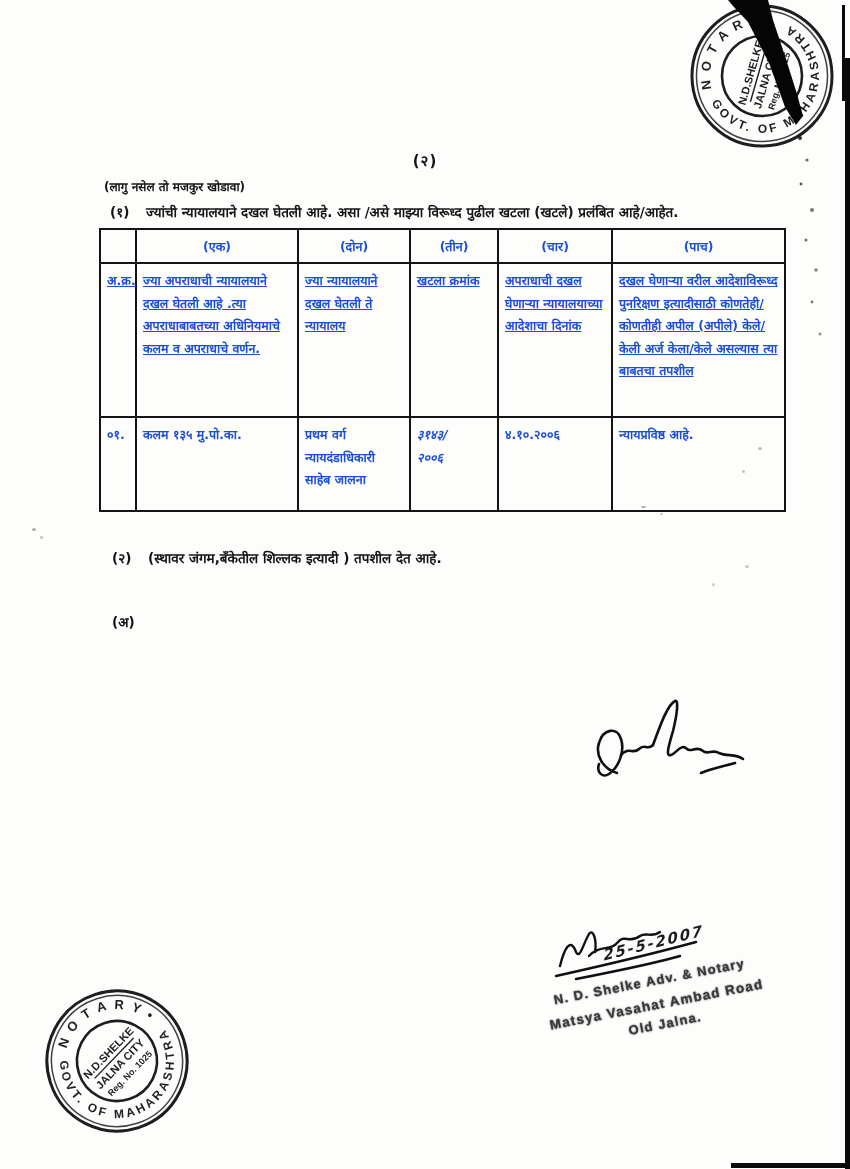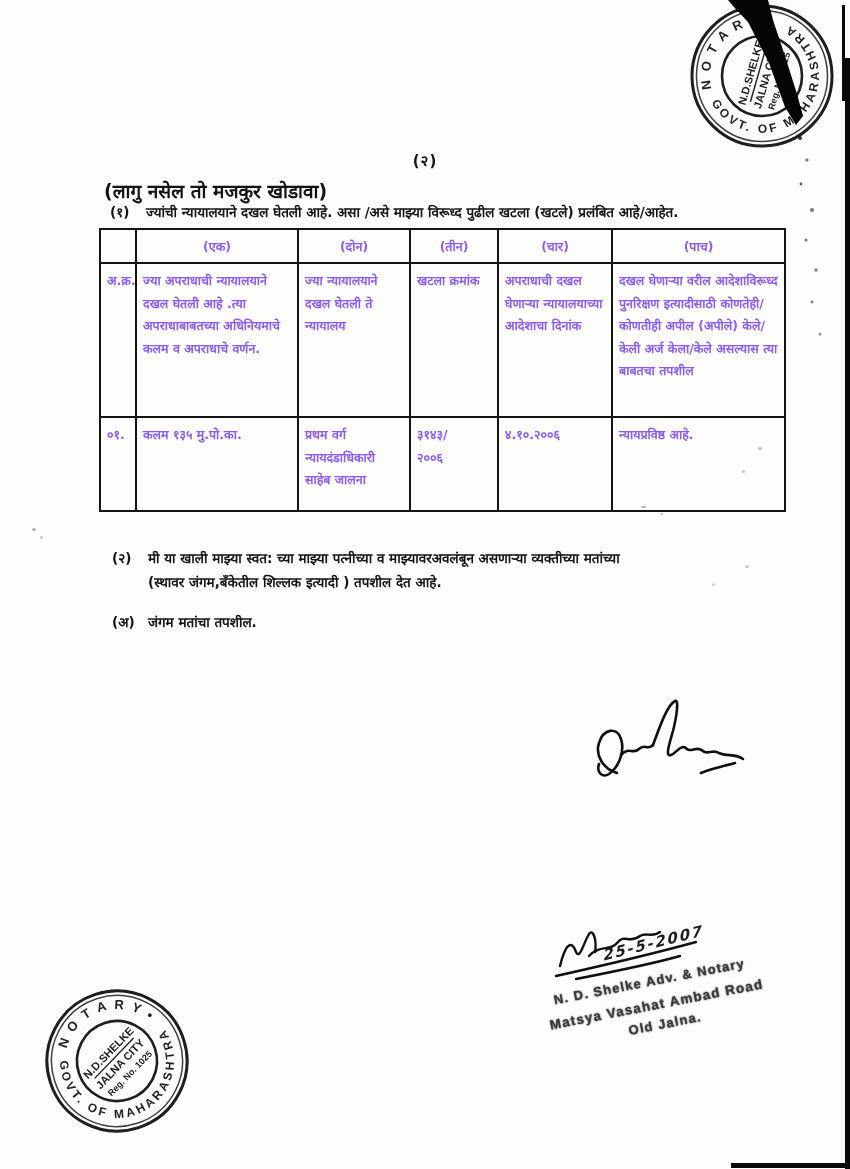--- a/index.html
+++ b/index.html
@@ -1,36 +1,36 @@
 <!DOCTYPE html>
 <html><head>
 <meta charset="utf-8">
 <style>
   html,body{margin:0;padding:0;background:#e8e8e8;}
   .page{position:relative;width:850px;height:1169px;background:#fdfdfc;overflow:hidden;
         font-family:"DejaVu Sans","Liberation Sans",sans-serif;color:#141414;}
   .abs{position:absolute;}
   
   .page-number{top:150px;left:0;right:0;text-align:center;font-size:15px;font-weight:bold;letter-spacing:1px;}
-  .note-line{top:178px;left:104px;font-size:19px;font-weight:bold;white-space:nowrap;}
+  .note-line{top:178px;left:104px;font-size:12px;font-weight:bold;white-space:nowrap;}
   .para{display:flex;font-size:13.5px;font-weight:bold;line-height:1.8;}
   .para .plabel{flex:0 0 36px;}
   .para .ptext{white-space:nowrap;}
   .item1{top:200px;left:110px;}
   .item2{top:546px;left:112px;}
   .item3{top:610px;left:112px;}
   .plines div{white-space:nowrap;}
   
   table.cases{position:absolute;top:228px;left:99px;width:685px;border-collapse:collapse;table-layout:fixed;}
   table.cases td,table.cases th{border:2px solid #141414;vertical-align:top;
-        font-size:12.5px;font-weight:bold;color:#8b5cf6;padding:6px 6px;}
+        font-size:12.5px;font-weight:bold;color:#1d4ed8;padding:6px 6px;}
   table.cases tr.hrow th{height:24px;text-align:center;vertical-align:middle;padding:4px 2px;}
-  table.cases tr.drow td{height:140px;line-height:1.8;}
+  table.cases tr.drow td{height:140px;line-height:1.8;text-decoration:underline;}
   table.cases tr.vrow td{height:80px;line-height:1.8;}
-  .preline{white-space:pre-line;}
+  .preline{white-space:pre-line;font-style:italic;}
   .t-center{text-align:left;}
   
   .edge-band{left:845px;top:58px;width:5px;height:1111px;background:#0a0a0a;}
   .edge-line-top{left:842px;top:5px;width:3px;height:96px;background:#0a0a0a;}
   .edge-bottom-line{left:731px;top:1163px;width:119px;height:5px;background:#0a0a0a;}
   .speck{position:absolute;background:#555;border-radius:50%;}
   
   .sig-stamp-line{position:absolute;font-weight:bold;color:#3a3a3a;letter-spacing:1.2px;
         text-shadow:0 0 1.2px #555, 0 0 2px #888;white-space:nowrap;
         font-family:"Liberation Sans",sans-serif;}
@@ -134,29 +134,27 @@
 २००६</td>
       <td>४.१०.२००६</td>
       <td>न्यायप्रविष्ठ आहे.</td>
     </tr>
   </tbody>
     </table>
 
   <div class="abs para item2">
     <span class="plabel">(२)</span>
     <span class="plines">
-      <div>मी या खाली माझ्या स्वत: च्या माझ्या पत्नीच्या व माझ्यावरअवलंबून असणाऱ्या व्यक्तीच्या मतांच्या</div>
       <div>(स्थावर जंगम,बँकेतील शिल्लक इत्यादी ) तपशील देत आहे.</div>
     </span>
   </div>
 
   <div class="abs para item3">
     <span class="plabel">(अ)</span>
     <span class="plines">
-      <div>जंगम मतांचा तपशील.</div>
     </span>
   </div>
 
   <svg class="abs" style="left:583px;top:693px;width:190px;height:100px;" viewBox="0 0 190 100">
     <g fill="none" stroke="#101010" stroke-width="2.6" stroke-linecap="round">
       <path d="M34,80 C20,76 12,62 16,50 C20,36 34,33 38,46 C42,58 36,74 26,81 C20,85 13,80 16,71"></path>
       <path d="M38,62 C46,53 50,62 56,56 C62,50 64,58 70,52"></path>
       <path d="M70,52 C76,36 84,12 92,8 C96,6 94,22 90,38 C86,52 82,64 88,62 C94,60 98,50 104,56 C108,60 114,52 120,58 C124,62 130,56 136,60 C144,64 152,60 160,66"></path>
       <path d="M118,80 C130,75 142,73 152,70"></path>
     </g>

